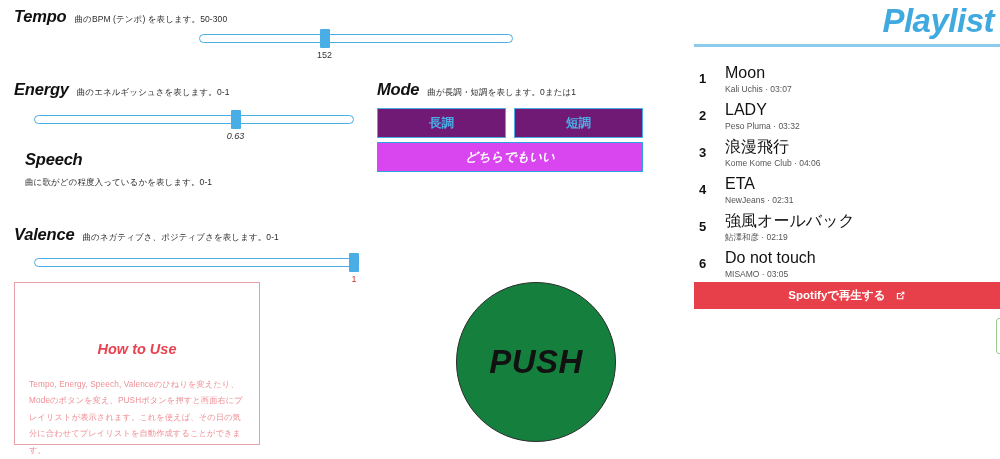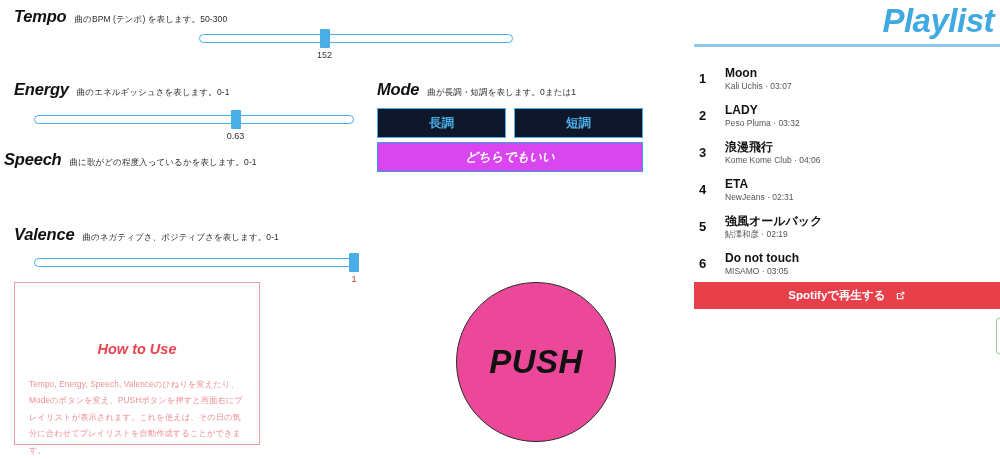--- a/index.html
+++ b/index.html
@@ -37,38 +37,38 @@
   .slider-value.accent { color: #c0392b; }
 
   
   .blk { position: absolute; }
 
   #tempo-block { left: 14px; top: 7px; }
   #tempo-slider { left: 185px; top: 24px; width: 340px; }
   #tempo-slider .slider-track { left: 14px; width: 314px; }
 
   #energy-block { left: 14px; top: 80px; }
-  #energy-slider { left: 20px; top: 105px; width: 350px; }
+  #energy-slider { left: 20px; top: 105px; width: 350px; font-style: italic; }
   #energy-slider .slider-track { left: 14px; width: 320px; }
 
-  #speech-block { left: 4px; top: 150px; }
+  #speech-block { left: 25px; top: 150px; flex-direction: column; }
   #speech-slider { left: 20px; top: 176px; width: 350px; }
   #speech-slider .slider-track { left: 14px; width: 320px; }
 
   #valence-block { left: 14px; top: 225px; }
   #valence-slider { left: 20px; top: 248px; width: 350px; }
   #valence-slider .slider-track { left: 14px; width: 320px; }
 
   
   #mode-block { left: 377px; top: 80px; }
   #mode-buttons { position: absolute; left: 377px; top: 108px; width: 266px; }
   .mode-row { display: flex; gap: 8px; }
   .mode-btn {
     flex: 1; height: 30px; border: 1.4px solid #49aee6;
-    background: #0f172a; color: #49aee6; font-size: 12.5px; font-weight: 700;
+    background: #701a75; color: #49aee6; font-size: 12.5px; font-weight: 700;
     display: flex; align-items: center; justify-content: center;
     cursor: pointer;
   }
   .mode-btn.wide {
     width: 100%; margin-top: 4px; background: #d946ef;
     color: #ffffff; border-color: #2ba6dd; font-style: italic;
   }
 
   
   #howto {
@@ -82,21 +82,21 @@
   }
   #howto p {
     color: #ef8f96; font-size: 8.2px; line-height: 2.0;
     letter-spacing: 0.15px; text-align: left;
   }
 
   
   #push-btn {
     position: absolute; left: 456px; top: 282px;
     width: 160px; height: 160px; border-radius: 50%;
-    background: #ec4899; border: 1.2px solid #2c2c2c;
+    background: #15803d; border: 1.2px solid #2c2c2c;
     display: flex; align-items: center; justify-content: center;
     cursor: pointer;
   }
   #push-btn span {
     font-size: 33px; font-weight: 700; font-style: italic;
     color: #111; letter-spacing: 0.5px;
   }
 
   
   #playlist { position: absolute; left: 694px; top: 0; width: 306px; }
@@ -104,21 +104,21 @@
     text-align: right; font-size: 33px; font-weight: 700; font-style: italic;
     color: #3fa9e0; letter-spacing: -0.5px; padding: 2px 6px 0 0;
   }
   #playlist-divider { height: 3px; background: #8ccbeb; margin-top: 4px; }
   #track-list { margin-top: 13px; }
   .track {
     display: flex; align-items: center; gap: 14px;
     padding: 0 0 0 5px; height: 37px;
   }
   .track-num { font-size: 13px; font-weight: 700; color: #111; width: 12px; }
-  .track-name { font-size: 12px; font-weight: 700; color: #111; line-height: 1.35; }
+  .track-name { font-size: 16px; font-weight: 400; color: #111; line-height: 1.35; }
   .track-meta { font-size: 8.5px; color: #555; line-height: 1.35; }
   #spotify-btn {
     height: 27px; background: #e8404a;
     display: flex; align-items: center; justify-content: center; gap: 9px;
     color: #fff; font-size: 11.5px; font-weight: 700; cursor: pointer;
   }
   #spotify-btn .ext { display: inline-flex; }
 
   #edge-widget {
     position: absolute; left: 996px; top: 318px;

